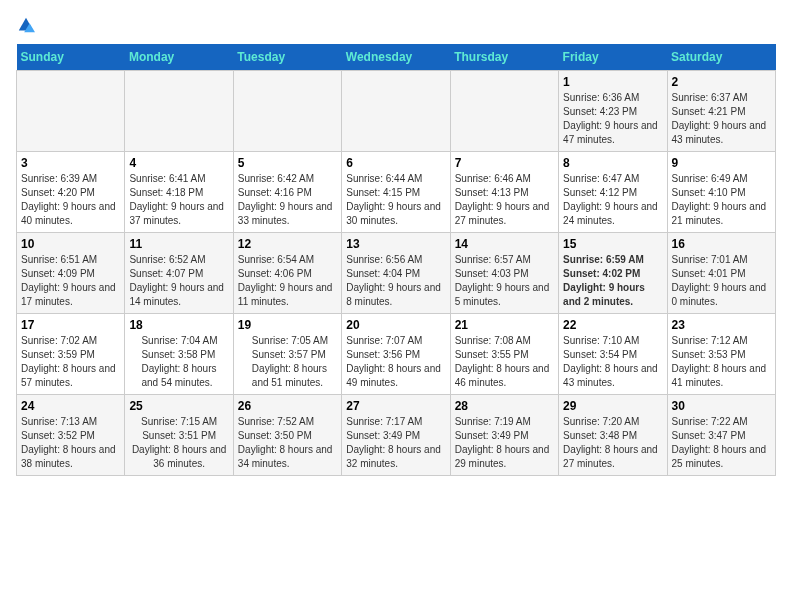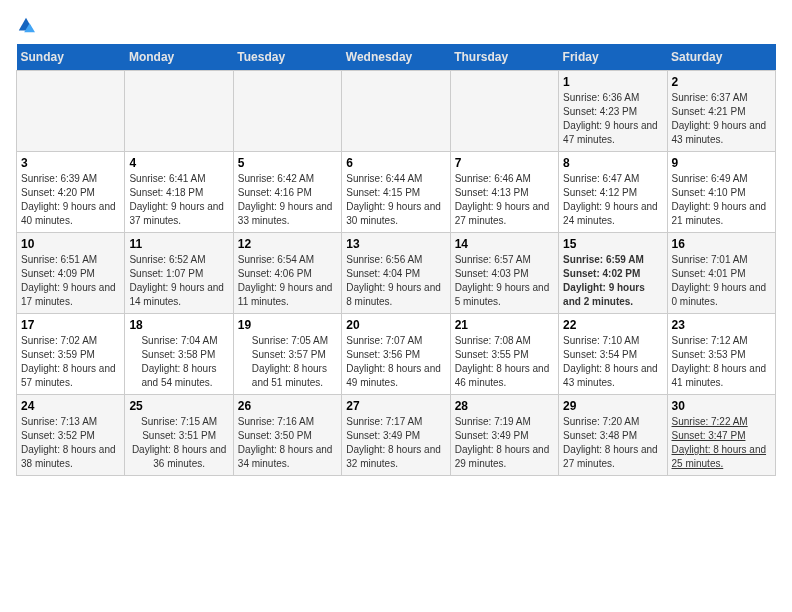--- a/index.html
+++ b/index.html
@@ -45,21 +45,21 @@
       font-weight: normal;
       color: #444;
     }
     table {
       width: 100%;
       border-collapse: collapse;
       font-size: 11px;
     }
     thead tr th {
       background: #1565c0;
-      color: #e5e5e5;
+      color: #5eead4;
       padding: 6px 4px;
       text-align: left;
       font-size: 12px;
       font-weight: bold;
     }
     tbody tr td {
       border: 1px solid #ccc;
       vertical-align: top;
       padding: 4px;
       width: calc(100% / 7);
@@ -185,21 +185,21 @@
       <tr>
         <td>
           <span class="day-num">10</span>
           <div class="day-info" style="white-space: pre-line;">Sunrise: 6:51 AM
 Sunset: 4:09 PM
 Daylight: 9 hours and 17 minutes.</div>
         </td>
         <td>
           <span class="day-num">11</span>
           <div class="day-info" style="white-space: pre-line;">Sunrise: 6:52 AM
-Sunset: 1:07 PM
+Sunset: 4:07 PM
 Daylight: 9 hours and 14 minutes.</div>
         </td>
         <td>
           <span class="day-num">12</span>
           <div class="day-info" style="white-space: pre-line;">Sunrise: 6:54 AM
 Sunset: 4:06 PM
 Daylight: 9 hours and 11 minutes.</div>
         </td>
         <td>
           <span class="day-num">13</span>
@@ -278,21 +278,21 @@
 Daylight: 8 hours and 38 minutes.</div>
         </td>
         <td>
           <span class="day-num">25</span>
           <div class="day-info" style="white-space: pre-line; text-align: center;">Sunrise: 7:15 AM
 Sunset: 3:51 PM
 Daylight: 8 hours and 36 minutes.</div>
         </td>
         <td>
           <span class="day-num">26</span>
-          <div class="day-info" style="white-space: pre-line;">Sunrise: 7:16 AM
+          <div class="day-info" style="white-space: pre-line;">Sunrise: 7:52 AM
 Sunset: 3:50 PM
 Daylight: 8 hours and 34 minutes.</div>
         </td>
         <td>
           <span class="day-num">27</span>
           <div class="day-info" style="white-space: pre-line;">Sunrise: 7:17 AM
 Sunset: 3:49 PM
 Daylight: 8 hours and 32 minutes.</div>
         </td>
         <td>
@@ -302,19 +302,19 @@
 Daylight: 8 hours and 29 minutes.</div>
         </td>
         <td>
           <span class="day-num">29</span>
           <div class="day-info" style="white-space: pre-line;">Sunrise: 7:20 AM
 Sunset: 3:48 PM
 Daylight: 8 hours and 27 minutes.</div>
         </td>
         <td>
           <span class="day-num">30</span>
-          <div class="day-info" style="white-space: pre-line; text-decoration: underline;">Sunrise: 7:22 AM
+          <div class="day-info" style="white-space: pre-line;">Sunrise: 7:22 AM
 Sunset: 3:47 PM
 Daylight: 8 hours and 25 minutes.</div>
         </td>
       </tr>
     </tbody>
 </table>
 
 </body></html>

